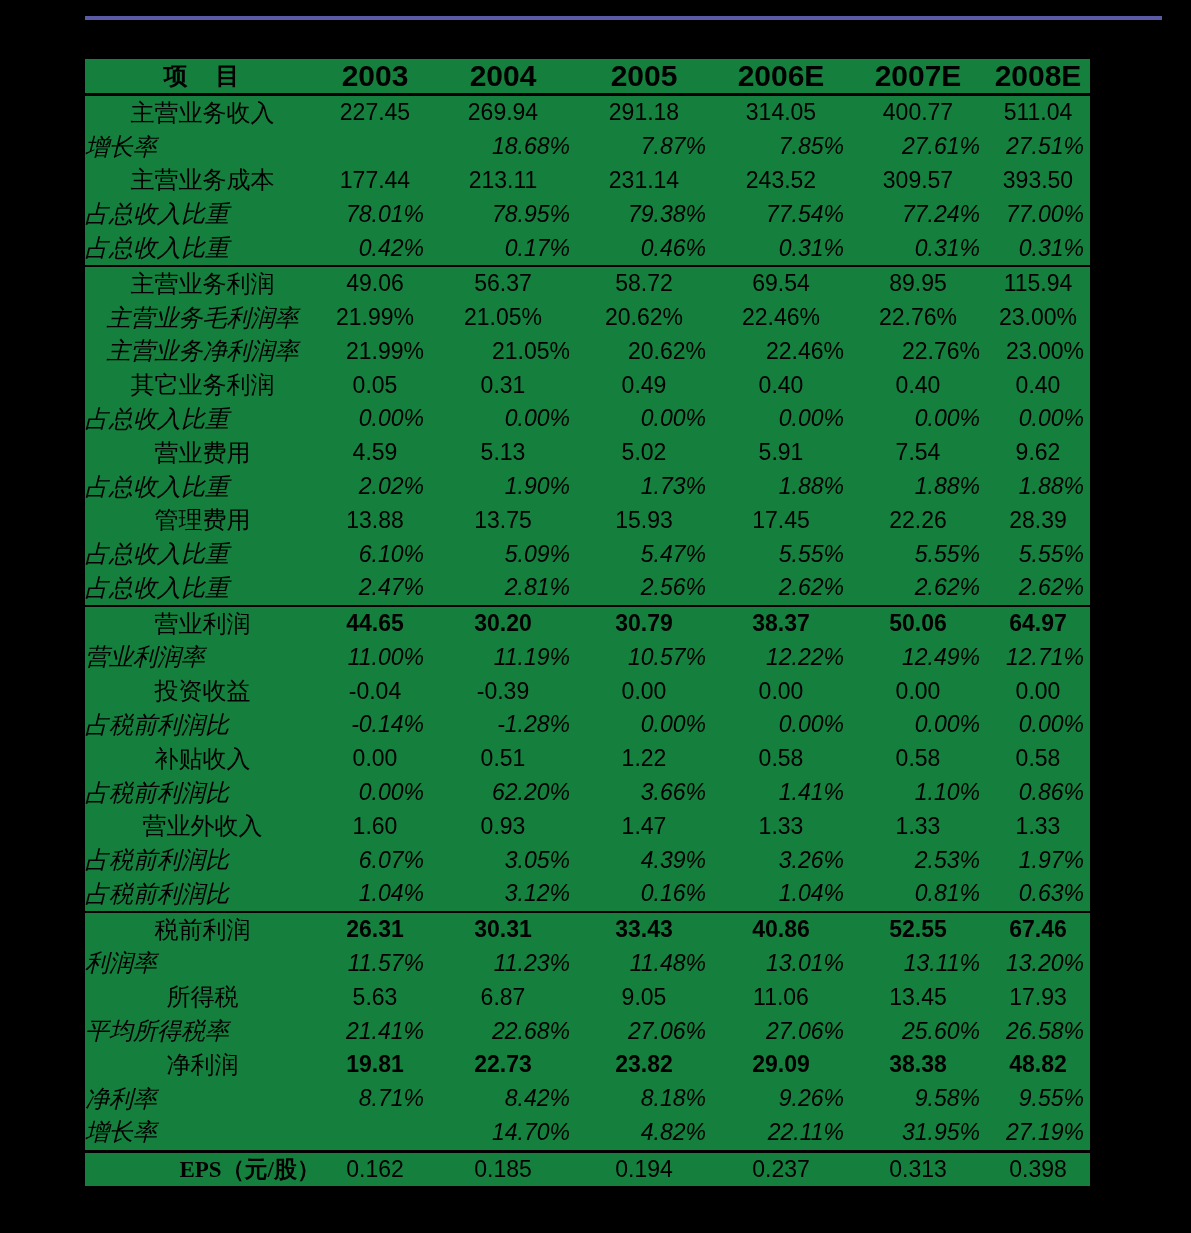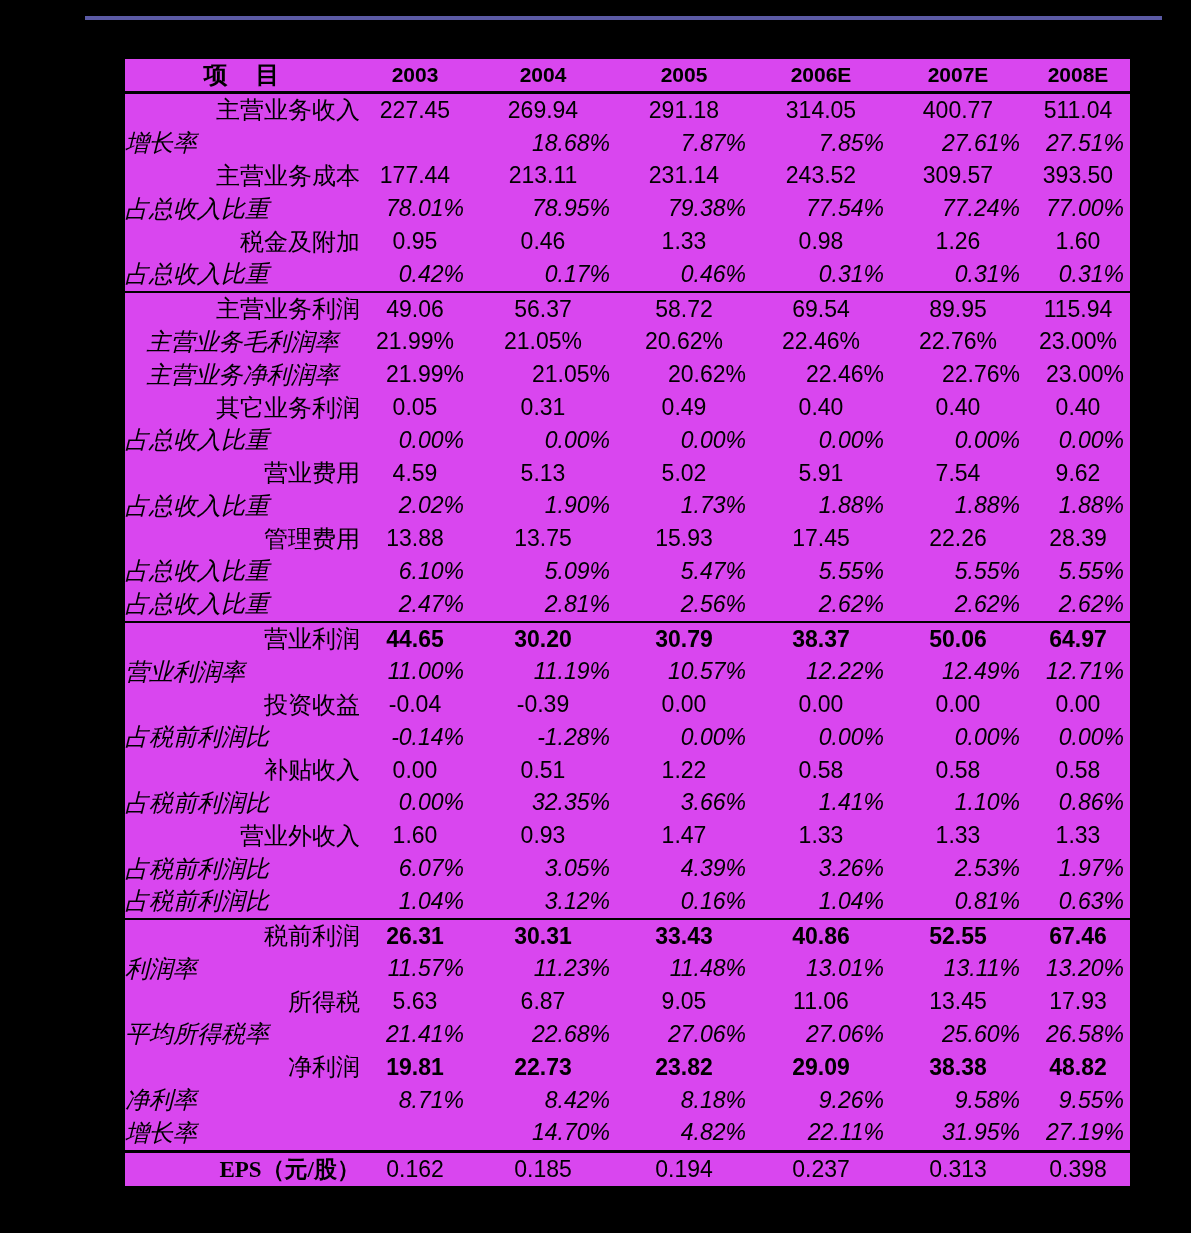--- a/index.html
+++ b/index.html
@@ -37,21 +37,21 @@
   .fin-table th, .fin-table td {
     padding: 0;
     vertical-align: middle;
     white-space: nowrap;
     overflow: visible;
   }
   .fin-table thead tr {
     height: 34px;
   }
   .fin-table thead th {
-    font-size: 21px;
+    font-size: 30px;
     font-weight: bold;
     text-align: center;
     border-bottom: 3px solid #000;
   }
   .fin-table thead th.item-head {
     font-size: 24px;
     letter-spacing: 2px;
   }
   .fin-table tbody td {
     font-size: 23px;
@@ -63,40 +63,40 @@
     border-top: 2px solid #000;
   }
   .fin-table tfoot tr {
     height: 36px;
   }
   .fin-table tfoot td {
     border-top: 3px solid #000;
     font-size: 23px;
   }
   
-  .lbl-main  { text-align: right; }
+  .lbl-main  { text-align: center; }
   .lbl-sub   {  font-style: italic; }
   .lbl-ratio { text-align: center; font-style: italic; }
   .lbl-eps   { text-align: right; font-weight: bold;
                font-family: "Liberation Serif", "DejaVu Serif", serif;
                font-size: 25px; }
   
   .val-main    { text-align: center; }
   .val-sub     { text-align: right; font-style: italic; padding-right: 6px !important; }
   .val-ratio-c { text-align: center; }
   .val-ratio-r { text-align: right; padding-right: 6px !important; }
   .val-bold    { text-align: center; font-weight: bold; }
   .val-eps     { text-align: center; font-weight: normal; }
 </style>
 </head>
 <body style="background: rgb(0, 0, 0);">
 
 <div class="top-rule" style="background: rgb(91, 90, 165);"></div>
 
-<table class="fin-table" style="background: #d946ef; margin-left: 40px;">
+<table class="fin-table" style="background: #15803d;">
   <colgroup>
     <col style="width:235px">
     <col style="width:110px">
     <col style="width:146px">
     <col style="width:136px">
     <col style="width:138px">
     <col style="width:136px">
     <col style="width:104px">
   </colgroup>
   <thead>
@@ -143,29 +143,20 @@
       <tr>
         <td class="lbl lbl-sub">占总收入比重</td>
         <td class="val-sub">78.01%</td>
         <td class="val-sub">78.95%</td>
         <td class="val-sub">79.38%</td>
         <td class="val-sub">77.54%</td>
         <td class="val-sub">77.24%</td>
         <td class="val-sub">77.00%</td>
       </tr>
       <tr>
-        <td class="lbl lbl-main">税金及附加</td>
-        <td class="val-main">0.95</td>
-        <td class="val-main">0.46</td>
-        <td class="val-main">1.33</td>
-        <td class="val-main">0.98</td>
-        <td class="val-main">1.26</td>
-        <td class="val-main">1.60</td>
-      </tr>
-      <tr>
         <td class="lbl lbl-sub">占总收入比重</td>
         <td class="val-sub">0.42%</td>
         <td class="val-sub">0.17%</td>
         <td class="val-sub">0.46%</td>
         <td class="val-sub">0.31%</td>
         <td class="val-sub">0.31%</td>
         <td class="val-sub">0.31%</td>
       </tr>
       <tr class="section-start">
         <td class="lbl lbl-main">主营业务利润</td>
@@ -298,21 +289,21 @@
         <td class="val-main">0.00</td>
         <td class="val-main">0.51</td>
         <td class="val-main">1.22</td>
         <td class="val-main">0.58</td>
         <td class="val-main">0.58</td>
         <td class="val-main">0.58</td>
       </tr>
       <tr>
         <td class="lbl lbl-sub">占税前利润比</td>
         <td class="val-sub">0.00%</td>
-        <td class="val-sub">32.35%</td>
+        <td class="val-sub">62.20%</td>
         <td class="val-sub">3.66%</td>
         <td class="val-sub">1.41%</td>
         <td class="val-sub">1.10%</td>
         <td class="val-sub">0.86%</td>
       </tr>
       <tr>
         <td class="lbl lbl-main">营业外收入</td>
         <td class="val-main">1.60</td>
         <td class="val-main">0.93</td>
         <td class="val-main">1.47</td>

